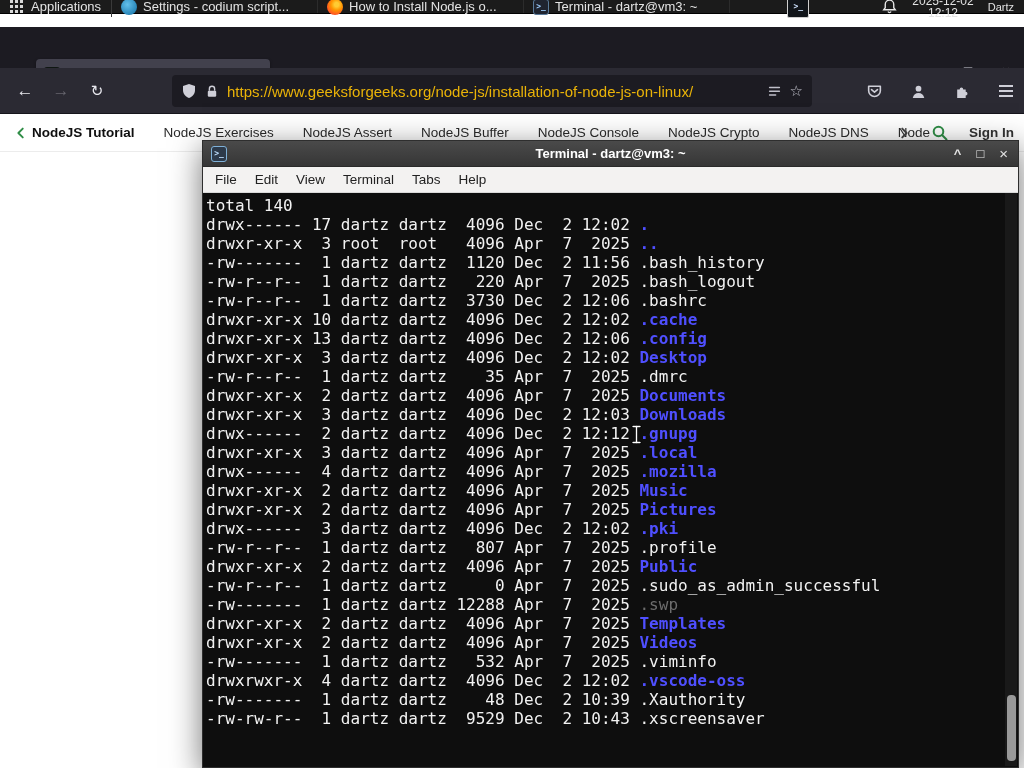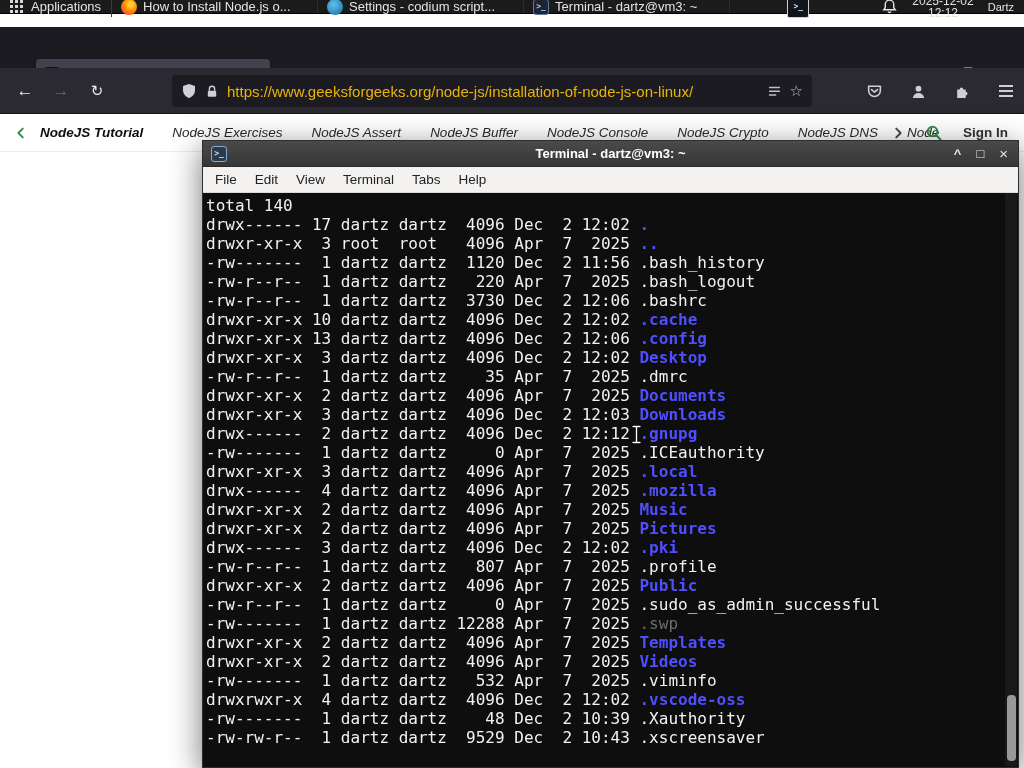--- a/index.html
+++ b/index.html
@@ -42,24 +42,24 @@
   .urlbar { position:absolute; left:172px; top:7px; width:640px; height:32px; background:#1c1b22; border-radius:4px; display:flex; align-items:center; gap:8px; padding:0 9px; }
   .url-text { flex:1; font-size:15px; color:#eab308; white-space:nowrap; overflow:hidden; }
   .url-star { color:#bfbfc9; font-size:15px; }
   .tb-icons { position:absolute; right:8px; top:7px; height:32px; display:flex; align-items:center; gap:24px; }
   .tb-icons .ib { width:20px; height:20px; display:flex; align-items:center; justify-content:center; }
   .burger { display:flex; flex-direction:column; gap:3.5px; }
   .burger i { display:block; width:14px; height:1.6px; background:#cfcfd8; }
 
   
   .sitenav { position:absolute; top:114px; left:0; right:0; height:38px; background:#fff; border-bottom:1px solid #ececec; display:flex; align-items:center; color:#2b2b2b; font-size:13.5px; }
-  .sn-items { display:flex; gap:29px; margin-left:12px; white-space:nowrap; overflow:hidden;font-style:italic; }
+  .sn-items { display:flex; gap:29px; margin-left:4px; white-space:nowrap; overflow:hidden; }
   .sn-item.bold { font-weight:700; color:#0f0f0f; }
   .sn-left { margin-left:14px; width:14px; height:14px; }
-  .sn-right { position:absolute; right:16px; display:flex; align-items:center; gap:20px; }
+  .sn-right { position:absolute; right:10px; display:flex; align-items:center; gap:20px; }
 
   
   .terminal { position:absolute; left:202px; top:140px; width:817px; height:628px; background:#0e0e0e; border:1px solid #2e2e2e; box-shadow:0 8px 30px rgba(0,0,0,.55); }
   .t-titlebar { position:relative; height:26px; background:linear-gradient(#4a4a4a,#363636); display:flex; align-items:center; border-bottom:1px solid #2a2a2a; }
   .t-title { position:absolute; left:0; right:0; text-align:center; color:#ffffff; font-size:13px; font-weight:700; }
   .t-ticon { margin-left:8px; z-index:1; width:16px; height:16px; background:#2d3a4a; border:1px solid #7fb1d8; border-radius:3px; color:#bfe0ff; font:bold 8px "DejaVu Sans Mono",monospace; display:flex; align-items:center; justify-content:center; }
   .t-controls { margin-left:auto; z-index:1; display:flex; align-items:center; gap:15px; margin-right:10px; color:#e2e2e2; }
   .t-controls span { font-size:13px; line-height:1; }
   .t-menubar { height:26px; background:#f3f2f1; border-bottom:1px solid #d9d9d9; display:flex; align-items:center; color:#222; font-size:13.5px; padding-left:3px; }
   .t-menu-item { padding:0 9px; }
@@ -78,26 +78,26 @@
 <body>
 
 <div class="taskbar">
   <div class="apps">
     <span class="grid-icon"></span>
     <span>Applications</span>
   </div>
   <div class="tb-sep"></div>
   <div class="tb-wins">
       <div class="tb-win">
+        <span class="tb-ico ico-codium"></span>
+        <span class="tb-lbl">Settings - codium script...</span>
+      </div>
+      <div class="tb-win">
         <span class="tb-ico ico-firefox"></span>
         <span class="tb-lbl">How to Install Node.js o...</span>
-      </div>
-      <div class="tb-win">
-        <span class="tb-ico ico-codium"></span>
-        <span class="tb-lbl">Settings - codium script...</span>
       </div>
       <div class="tb-win">
         <span class="tb-ico ico-terminal">&gt;_</span>
         <span class="tb-lbl">Terminal - dartz@vm3: ~</span>
       </div>
     </div>
   <div class="tray">
     <span class="tray-box">&gt;_</span>
     <svg class="bell" viewBox="0 0 16 16" fill="none" stroke="#e6e6e6" stroke-width="1.3">
       <path d="M8 2a4 4 0 0 0-4 4v3.2L2.6 11h10.8L12 9.2V6a4 4 0 0 0-4-4z"></path>
@@ -226,21 +226,20 @@
         <div class="line"><span>-rw-------  1 dartz dartz  1120 Dec  2 11:56 </span><span>.bash_history</span></div>
         <div class="line"><span>-rw-r--r--  1 dartz dartz   220 Apr  7  2025 </span><span>.bash_logout</span></div>
         <div class="line"><span>-rw-r--r--  1 dartz dartz  3730 Dec  2 12:06 </span><span>.bashrc</span></div>
         <div class="line"><span>drwxr-xr-x 10 dartz dartz  4096 Dec  2 12:02 </span><span class="dir">.cache</span></div>
         <div class="line"><span>drwxr-xr-x 13 dartz dartz  4096 Dec  2 12:06 </span><span class="dir">.config</span></div>
         <div class="line"><span>drwxr-xr-x  3 dartz dartz  4096 Dec  2 12:02 </span><span class="dir">Desktop</span></div>
         <div class="line"><span>-rw-r--r--  1 dartz dartz    35 Apr  7  2025 </span><span>.dmrc</span></div>
         <div class="line"><span>drwxr-xr-x  2 dartz dartz  4096 Apr  7  2025 </span><span class="dir">Documents</span></div>
         <div class="line"><span>drwxr-xr-x  3 dartz dartz  4096 Dec  2 12:03 </span><span class="dir">Downloads</span></div>
         <div class="line"><span>drwx------  2 dartz dartz  4096 Dec  2 12:12 </span><span class="dir">.gnupg</span></div>
-        <div class="line"><span>-rw-------  1 dartz dartz     0 Apr  7  2025 </span><span>.ICEauthority</span></div>
         <div class="line"><span>drwxr-xr-x  3 dartz dartz  4096 Apr  7  2025 </span><span class="dir">.local</span></div>
         <div class="line"><span>drwx------  4 dartz dartz  4096 Apr  7  2025 </span><span class="dir">.mozilla</span></div>
         <div class="line"><span>drwxr-xr-x  2 dartz dartz  4096 Apr  7  2025 </span><span class="dir">Music</span></div>
         <div class="line"><span>drwxr-xr-x  2 dartz dartz  4096 Apr  7  2025 </span><span class="dir">Pictures</span></div>
         <div class="line"><span>drwx------  3 dartz dartz  4096 Dec  2 12:02 </span><span class="dir">.pki</span></div>
         <div class="line"><span>-rw-r--r--  1 dartz dartz   807 Apr  7  2025 </span><span>.profile</span></div>
         <div class="line"><span>drwxr-xr-x  2 dartz dartz  4096 Apr  7  2025 </span><span class="dir">Public</span></div>
         <div class="line"><span>-rw-r--r--  1 dartz dartz     0 Apr  7  2025 </span><span>.sudo_as_admin_successful</span></div>
         <div class="line"><span>-rw-------  1 dartz dartz 12288 Apr  7  2025 </span><span class="dim">.swp</span></div>
         <div class="line"><span>drwxr-xr-x  2 dartz dartz  4096 Apr  7  2025 </span><span class="dir">Templates</span></div>

